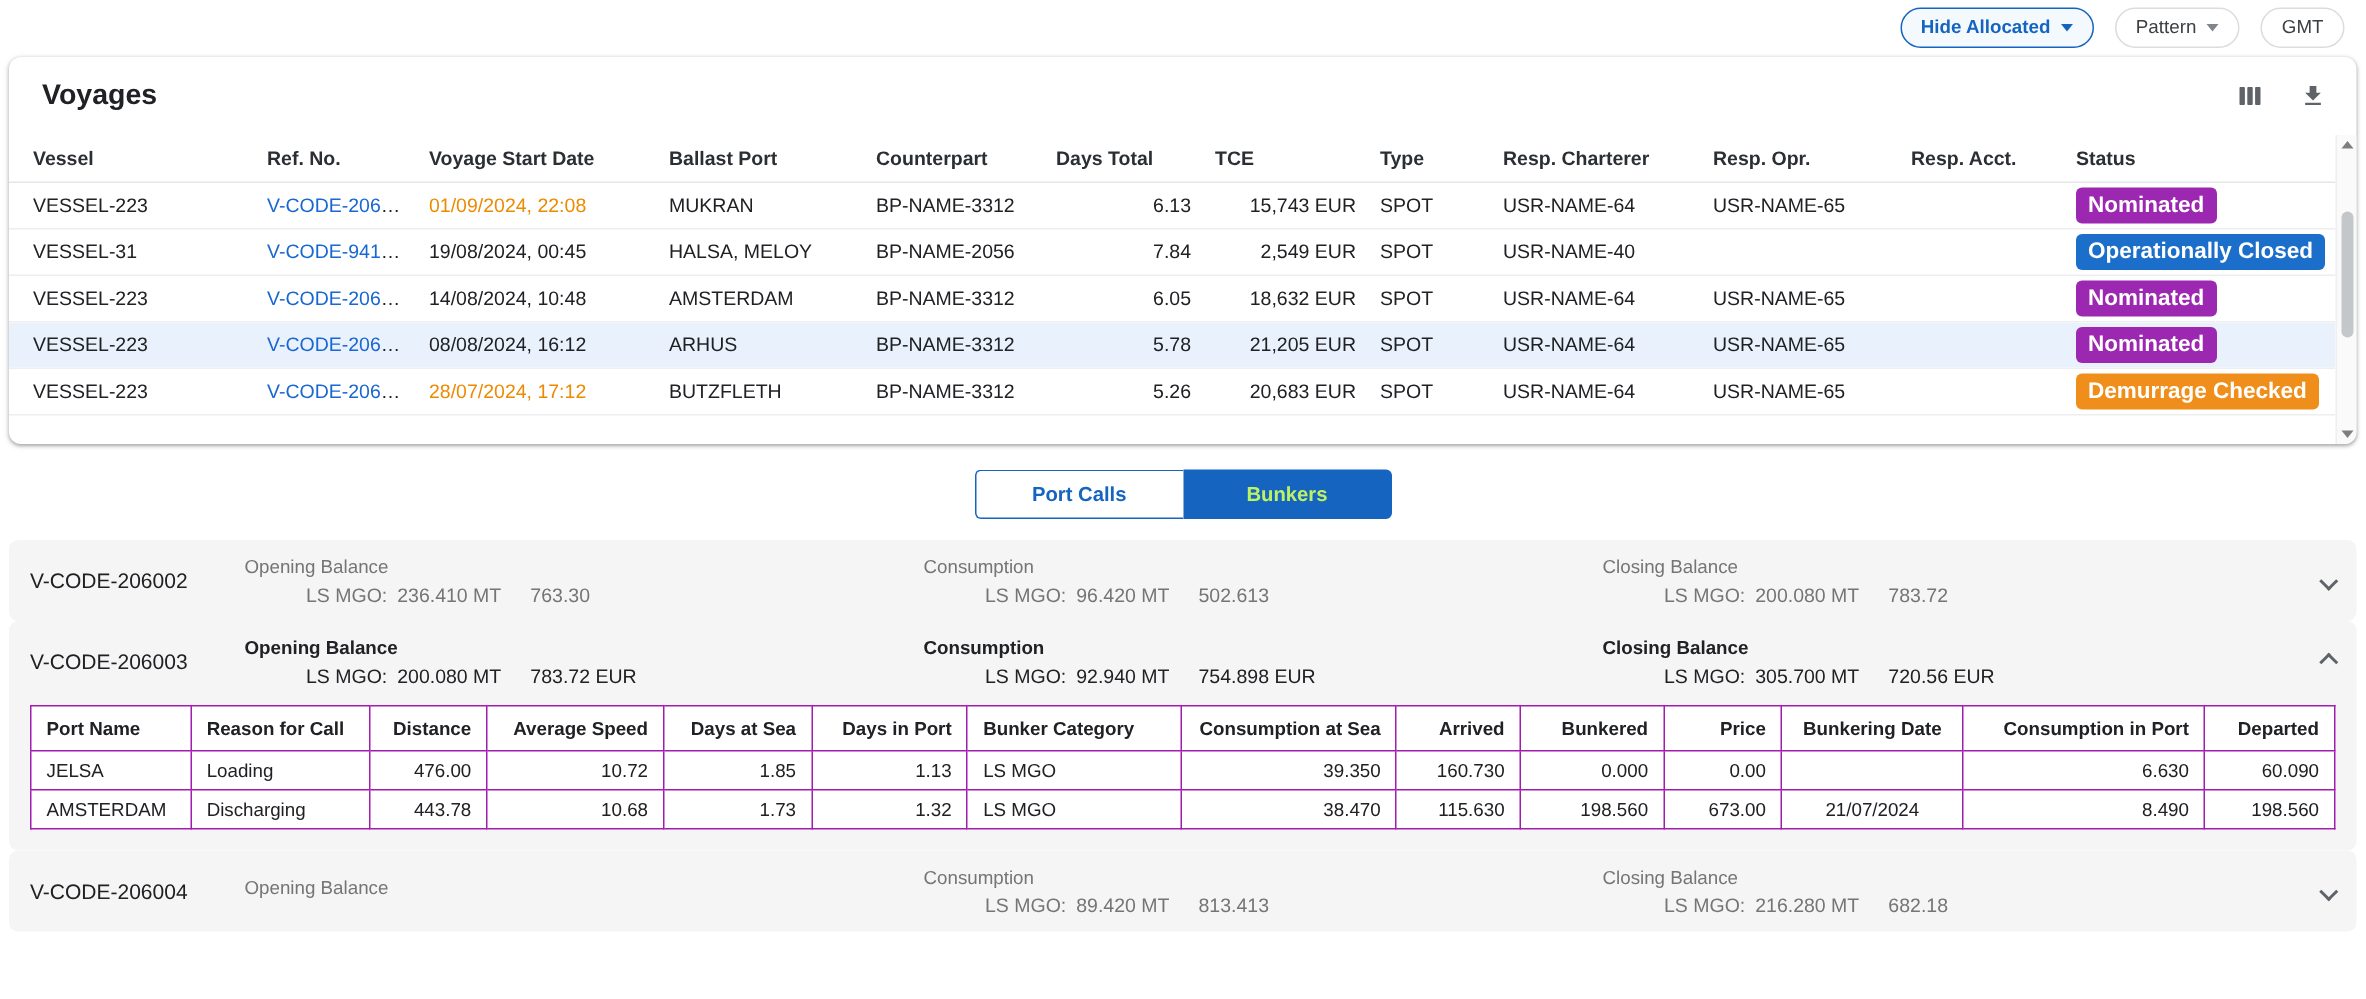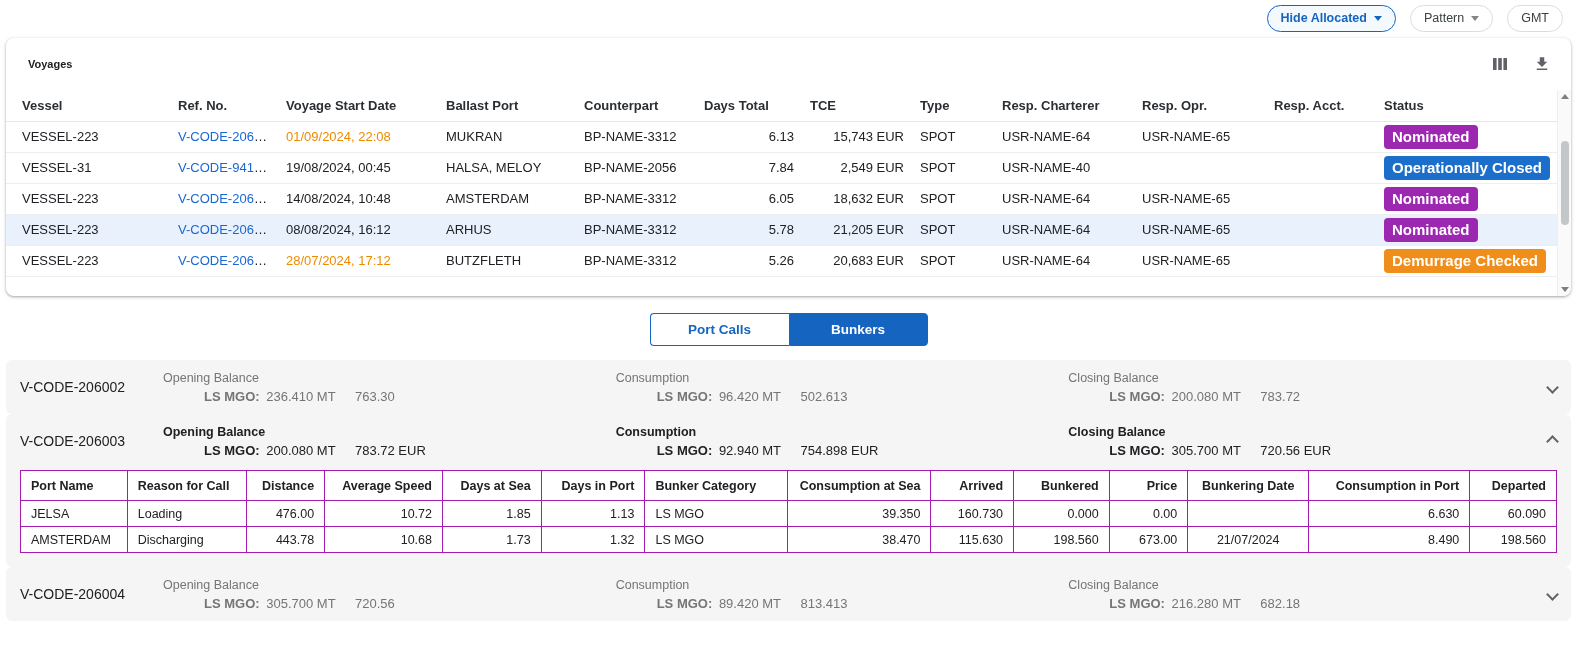--- a/index.html
+++ b/index.html
@@ -15,21 +15,21 @@
   .pill{display:inline-flex;align-items:center;gap:7px;height:27px;padding:0 13px;border-radius:14px;
         border:1px solid #DADCE0;background:#fff;font-size:12.5px;color:#3C4043;font-family:inherit;cursor:pointer;}
   .pill-blue{border-color:var(--accent);color:var(--accent);font-weight:bold;background:#F4F9FE;}
   .caret{width:0;height:0;border-left:4px solid transparent;border-right:4px solid transparent;border-top:5px solid #80868B;}
   .pill-blue .caret{border-top-color:var(--accent);}
 
   
   .panel{margin:2px 6px 0;height:258px;border-radius:8px;background:#fff;overflow:hidden;
          box-shadow:0 1px 2px rgba(60,64,67,.3),0 1px 3px 1px rgba(60,64,67,.15);}
   .panel-head{display:flex;align-items:center;justify-content:space-between;height:52px;padding:0 20px 0 22px;}
-  .panel-title{font-size:11px;font-weight:bold;margin:0;}
+  .panel-title{font-size:19px;font-weight:bold;margin:0;}
   .panel-icons{display:flex;gap:24px;align-items:center;}
   .icon-btn{background:none;border:none;padding:0;cursor:pointer;line-height:0;}
 
   .table-wrap{display:flex;height:206px;}
   .table-area{flex:1;overflow:hidden;}
   table.voyages{border-collapse:collapse;table-layout:fixed;width:1551px;}
   table.voyages th{font-size:13px;font-weight:bold;color:#2B2F33;text-align:left;height:31px;padding:0 8px;
                    border-bottom:1px solid #E4E6E8;white-space:nowrap;overflow:hidden;}
   table.voyages td{font-size:13px;height:31px;padding:0 8px;border-bottom:1px solid #EDEEEF;
                    white-space:nowrap;overflow:hidden;text-overflow:ellipsis;}
@@ -48,30 +48,30 @@
   .tri-up{width:0;height:0;border-left:4px solid transparent;border-right:4px solid transparent;border-bottom:5px solid #7E7E7E;}
   .tri-down{width:0;height:0;border-left:4px solid transparent;border-right:4px solid transparent;border-top:5px solid #7E7E7E;margin-top:auto;}
   .vthumb{width:8px;height:84px;border-radius:4px;background:#C4C7CA;margin-top:42px;flex:none;}
 
   
   .tabs{display:flex;justify-content:center;margin-top:17px;}
   .tab{min-width:139px;height:33px;border:1px solid var(--accent);background:#fff;color:var(--accent);
        font-size:13.5px;font-weight:bold;font-family:inherit;cursor:pointer;}
   .tab:first-child{border-radius:4px 0 0 4px;border-right:none;}
   .tab:last-child{border-radius:0 4px 4px 0;}
-  .tab.active{background:var(--accent);color:#ffffff;}
+  .tab.active{background:var(--accent);color:#bef264;}
 
   
   .sections{margin:14px 6px 0;display:flex;flex-direction:column;}
   .acc{background:#F5F5F5;border-radius:6px;}
   .acc-head{display:grid;grid-template-columns:143px 1fr 1fr 1fr 36px;align-items:center;padding:9px 14px;min-height:54px;cursor:pointer;}
   .acc-code{font-size:14px;color:#202124;}
   .g-title{font-size:12.5px;margin-bottom:4px;}
   .g-line{font-size:13px;}
-  .g-fuel{font-weight:bold;padding-left:41px;}
+  .g-fuel{font-weight:normal;padding-left:41px;}
   .g-qty{margin-left:3px;}
   .g-val{margin-left:16px;}
   .acc.muted .g-title,.acc.muted .g-line{color:#757575;}
   .acc.strong .g-title{font-weight:bold;color:#202124;}
   .acc.strong .g-line{color:#202124;}
   .chev{justify-self:end;width:9px;height:9px;border-right:2px solid #5F6368;border-bottom:2px solid #5F6368;}
   .chev.down{transform:rotate(45deg);}
   .chev.up{transform:rotate(-135deg);}
 
   
@@ -374,25 +374,20 @@
         </tbody>
       </table>
     </div>
   </section>
 
   <section class="acc muted">
     <div class="acc-head">
       <div class="acc-code">V-CODE-206004</div>
       <div class="acc-group">
         <div class="g-title">Opening Balance</div>
-        <div class="g-line">
-          <span class="g-fuel">LS MGO:</span>
-          <span class="g-qty">305.700 MT</span>
-          <span class="g-val">720.56</span>
-        </div>
       </div>
       <div class="acc-group">
         <div class="g-title">Consumption</div>
         <div class="g-line">
           <span class="g-fuel">LS MGO:</span>
           <span class="g-qty">89.420 MT</span>
           <span class="g-val">813.413</span>
         </div>
       </div>
       <div class="acc-group">

